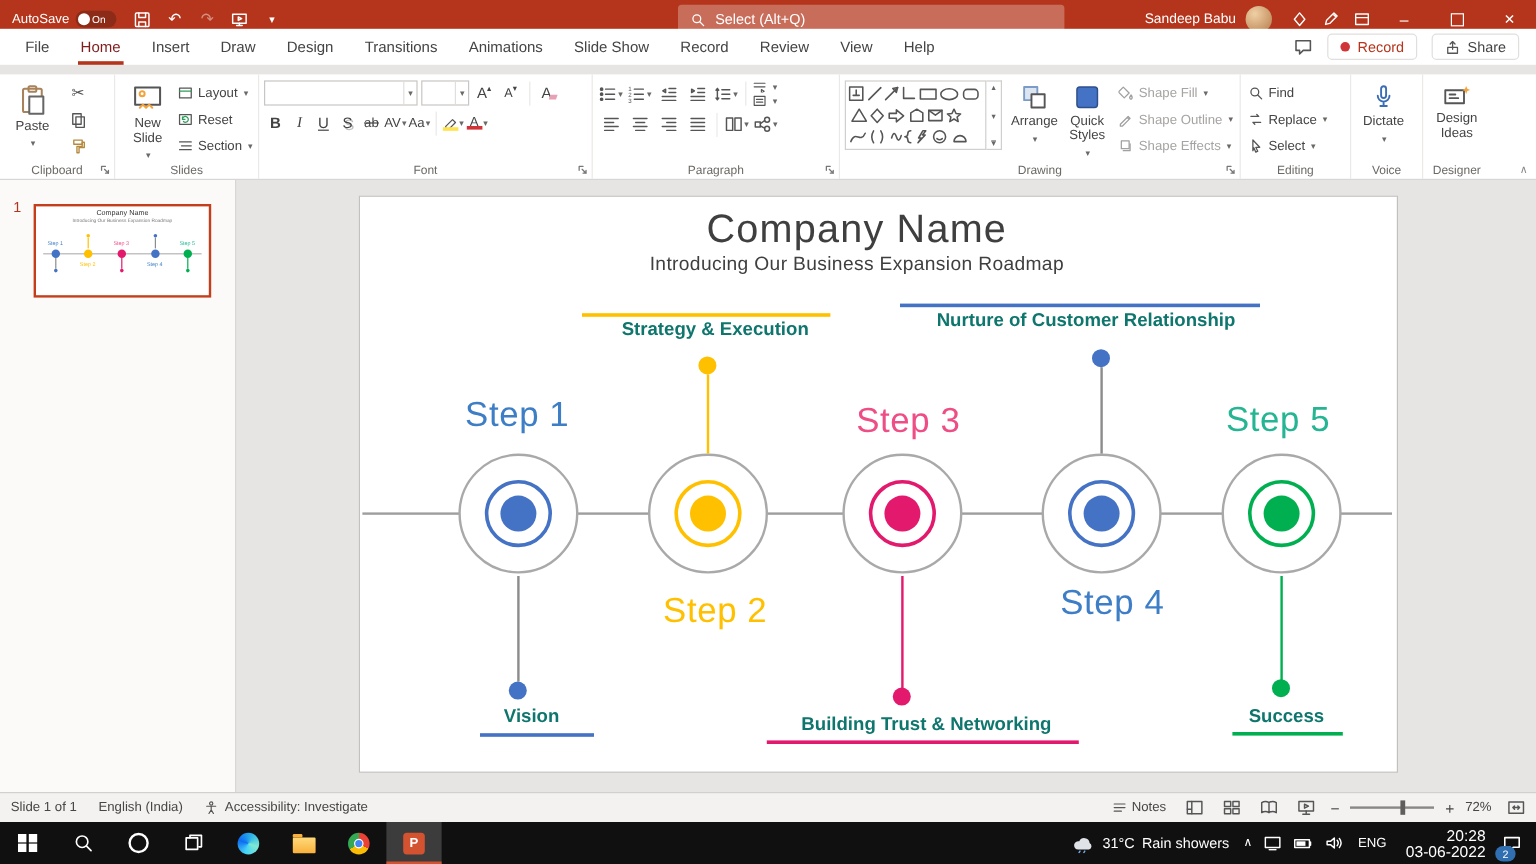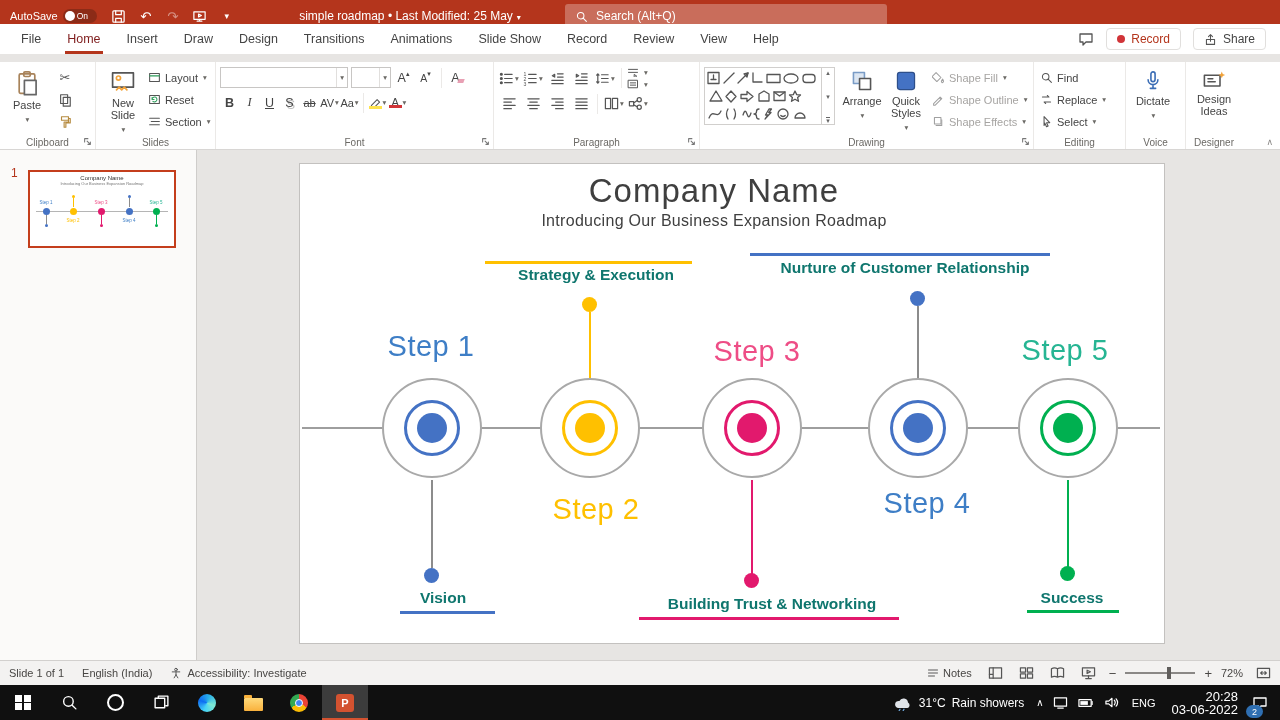--- a/index.html
+++ b/index.html
@@ -165,31 +165,53 @@
       <span class="tb-ic">↶</span>
       <span class="tb-ic dim">↷</span>
       <span class="tb-ic">
           <svg width="15" height="15" viewBox="0 0 16 16" class="ic" style="stroke:#fff">
             <rect x="2" y="3" width="12" height="8"></rect>
             <path d="M7 5.5l3 1.5-3 1.5zM8 11v2M5.5 13h5"></path>
           </svg>
         </span>
       <span class="tb-ic" style="font-size:9px">▾</span>
     </div>
-    <div class="tb-title">
-      <span>simple roadmap • Last Modified: 25 May</span><span class="car">▾</span>
-    </div>
     <div class="tb-search">
       <span>
           <svg width="13" height="13" viewBox="0 0 16 16" class="ic" style="stroke:#fff">
             <circle cx="7" cy="7" r="4"></circle>
             <path d="M10 10l4 4"></path>
           </svg>
         </span>
-      <span>Search (Alt+Q)</span>
+      <span>Select (Alt+Q)</span>
+    </div>
+    <div class="tb-right">
+      <span class="tb-user">Sandeep Babu</span>
+      <span class="avatar"></span>
+      <span class="tb-ic">
+          <svg width="14" height="14" viewBox="0 0 16 16" class="ic" style="stroke:#fff">
+            <path d="M8 2l5 6-5 6-5-6z"></path>
+          </svg>
+        </span>
+      <span class="tb-ic">
+          <svg width="14" height="14" viewBox="0 0 16 16" class="ic" style="stroke:#fff">
+            <path d="M3 13l1-4 7-7 3 3-7 7zM10 3l3 3"></path>
+          </svg>
+        </span>
+      <span class="tb-ic">
+          <svg width="14" height="14" viewBox="0 0 16 16" class="ic" style="stroke:#fff">
+            <rect x="2" y="3" width="12" height="10"></rect>
+            <path d="M2 6.5h12"></path>
+          </svg>
+        </span>
+      <span class="winbtn">–</span>
+      <span class="winbtn">
+          <span class="maxsq"></span>
+        </span>
+      <span class="winbtn" style="font-size:15px">×</span>
     </div>
   </header>
 
   <nav id="menubar">
     <span class="tab">File</span>
     <span class="tab active">Home</span>
     <span class="tab">Insert</span>
     <span class="tab">Draw</span>
     <span class="tab">Design</span>
     <span class="tab">Transitions</span>

